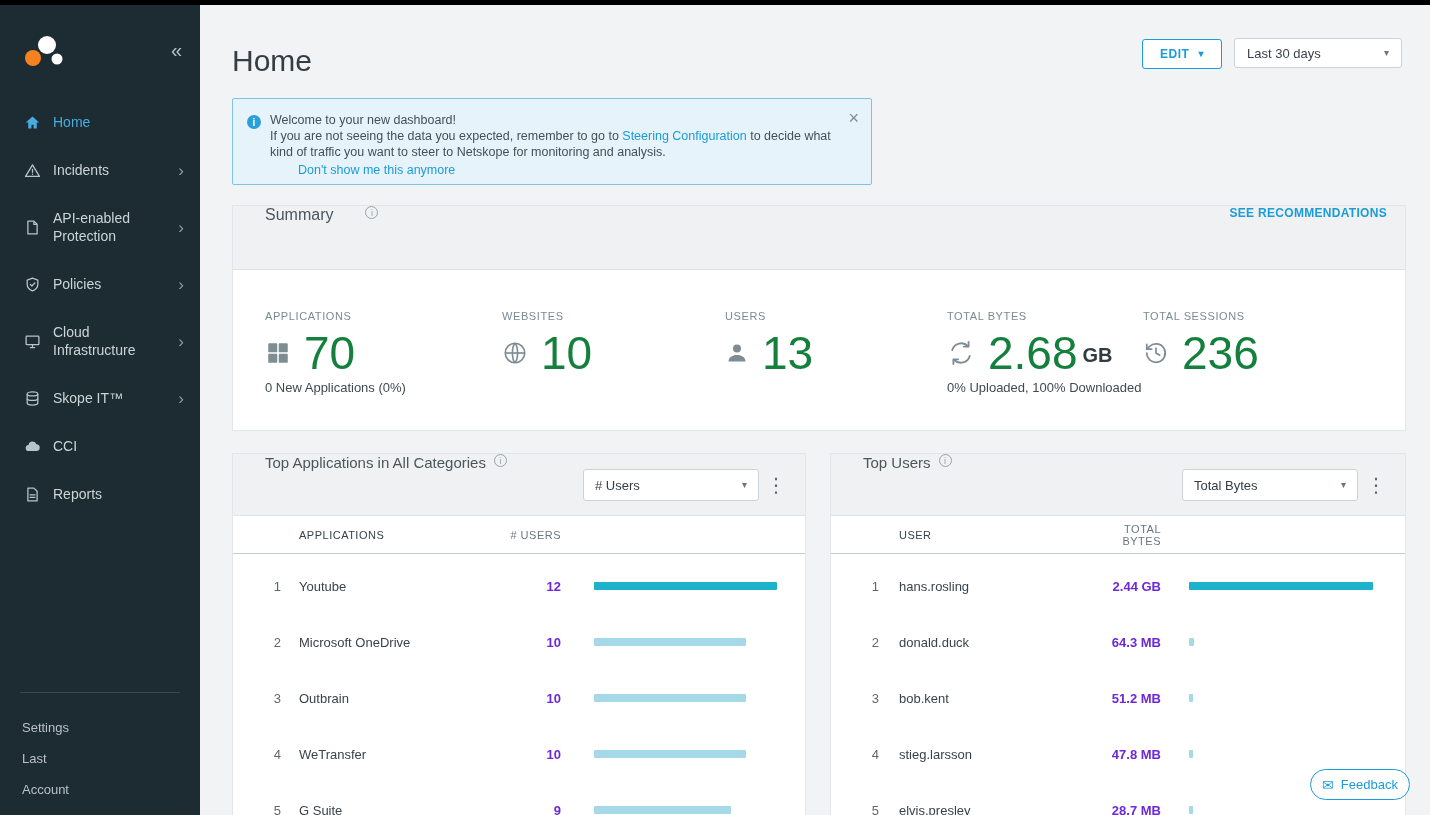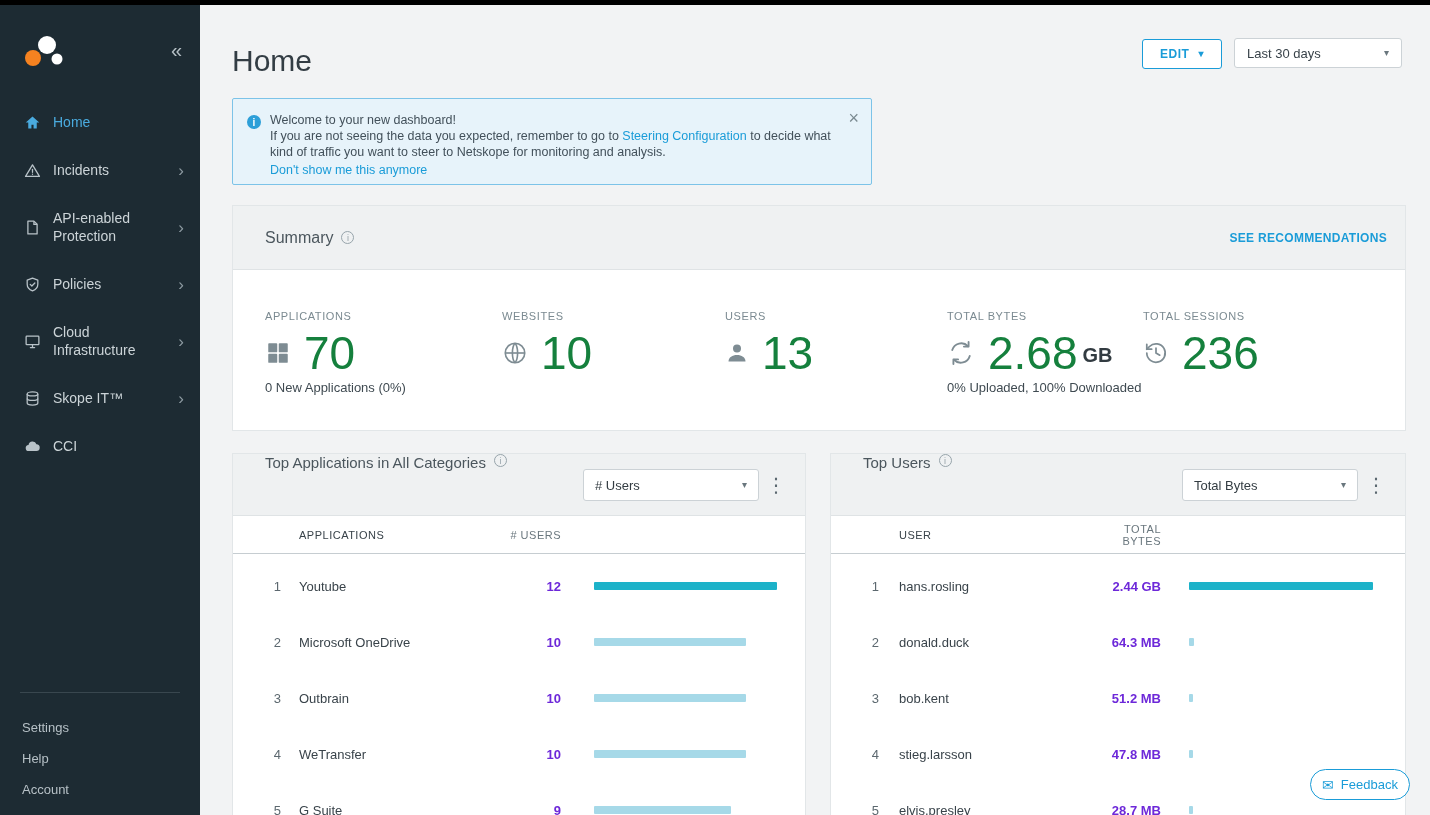--- a/index.html
+++ b/index.html
@@ -37,26 +37,26 @@
   .date-select { position:absolute; left:1034px; top:38px; width:168px; height:30px; border:1px solid #ccd2d6; border-radius:3px;
     background:#fff; display:flex; align-items:center; padding:0 12px; font-size:13px; color:#39434a; cursor:pointer; }
   .date-select .caret { margin-left:auto; color:#6a777e; }
 
   
   .banner { position:absolute; left:32px; top:98px; width:640px; height:87px; background:#e7f3fa; border:1px solid #7cc3e8; border-radius:2px; }
   .banner-info-icon { position:absolute; left:14px; top:16px; width:14px; height:14px; border-radius:50%; background:#2d9fd8;
     color:#fff; font-size:10px; font-weight:bold; display:flex; align-items:center; justify-content:center; }
   .banner-text { position:absolute; left:37px; top:13px; width:565px; font-size:12.5px; line-height:16px; color:#42505a; }
   .banner-link { color:#1a9cd8; cursor:pointer; text-decoration:none; }
-  .banner-dismiss { color:#1a9cd8; cursor:pointer; display:inline-block; margin-top:2px; text-decoration:none; }
+  .banner-dismiss { color:#1a9cd8; cursor:pointer; display:inline-block; margin-top:2px; text-decoration:none;margin-left:28px; }
   .banner-close { position:absolute; right:12px; top:10px; font-size:18px; color:#7b8a91; cursor:pointer; line-height:1; }
 
   
   .summary-card { position:absolute; left:32px; top:205px; width:1174px; height:226px; background:#fff; border:1px solid #e2e6e8; }
-  .card-header { height:64px; background:#eff1f2; border-bottom:1px solid #dfe3e5; display:flex; align-items:center; padding:0 18px 0 32px; }
+  .card-header { height:64px; background:#eff1f2; border-bottom:1px solid #dfe3e5; display:flex; padding:0 18px 0 32px;gap:24px; }
   .card-title { font-size:16px; color:#4b565d; }
   .info-badge { display:inline-flex; width:13px; height:13px; border:1px solid #97a4ab; border-radius:50%; color:#97a4ab;
     font-size:9px; align-items:center; justify-content:center; margin-left:8px; cursor:pointer; flex:0 0 13px; }
   .see-rec { margin-left:auto; font-size:12px; font-weight:bold; color:#1a9cd8; letter-spacing:0.3px; cursor:pointer; }
   .stat { position:absolute; top:104px; }
   .stat-label { font-size:11px; letter-spacing:0.6px; color:#7b8a91; }
   .stat-row { display:flex; align-items:center; margin-top:10px; height:42px; }
   .stat-icon { margin-right:13px; display:flex; align-items:center; }
   .stat-value { font-size:46px; color:#15803d; line-height:42px; }
   .stat-unit { font-size:20px; font-weight:bold; margin-left:5px; align-self:flex-end; padding-bottom:7px; color:#323b41; }
@@ -172,25 +172,34 @@
       <span class="nav-chev">›</span>
     </div>
     <div class="nav-item">
       <span class="nav-icon">
         <svg width="17" height="17" viewBox="0 0 24 24" fill="currentColor">
             <path d="M7 18.5a4.3 4.3 0 0 1-.6-8.6 5.8 5.8 0 0 1 11.2-1 4.5 4.5 0 0 1-.4 9.6z"></path>
           </svg>
       </span>
       <span class="nav-label">CCI</span>
     </div>
+    <div class="nav-item">
+      <span class="nav-icon">
+        <svg width="17" height="17" viewBox="0 0 24 24" fill="none" stroke="currentColor" stroke-width="1.8">
+            <path d="M5.5 3h8.5l4.5 4.5V21h-13z" stroke-linejoin="round"></path>
+            <path d="M8.5 12.5h7M8.5 16h7" stroke-linecap="round"></path>
+          </svg>
+      </span>
+      <span class="nav-label">Reports</span>
+    </div>
   </nav>
   <div class="sidebar-divider"></div>
   <div class="sidebar-footer">
     <div class="footer-item">Settings</div>
-    <div class="footer-item">Help</div>
+    <div class="footer-item">Last</div>
     <div class="footer-item">Account</div>
   </div>
 </aside>
 
 <main class="main">
   <h1 class="page-title">Home</h1>
 
   <button class="edit-btn">
     <span>EDIT</span>
     <span class="caret">▾</span>

